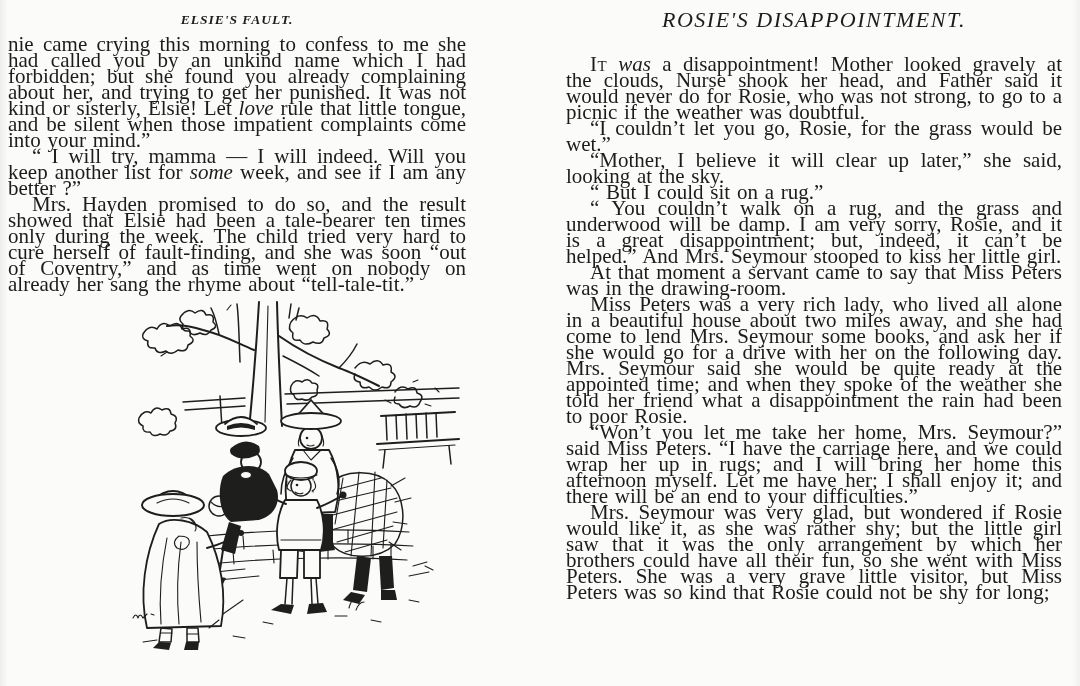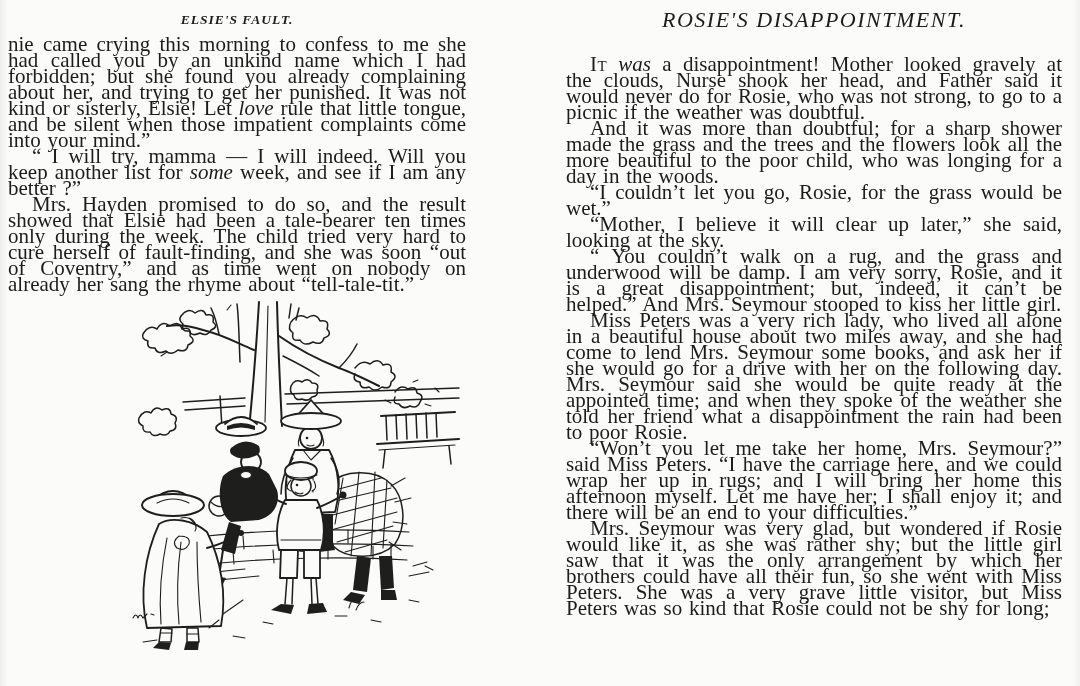--- a/index.html
+++ b/index.html
@@ -215,20 +215,21 @@
       <path d="M226,310 q2,-8 6,-10 M233,312 q3,-8 8,-8"></path>
       <path d="M10,320 q3,-6 5,0 q2,-6 5,0 l4,-4 M28,316 l3,1"></path>
     </g>
   </svg>
 </div>
 
 <div class="running-head right">ROSIE'S DISAPPOINTMENT.</div>
 
 <div class="text-col right">
     <p class="para indent"><span class="sc">It</span><span> </span><span class="i">was</span><span> a disappointment!  Mother looked gravely at the clouds, Nurse shook her head, and Father said it would never do for Rosie, who was not strong, to go to a picnic if the weather was doubtful.</span></p>
-    <p class="para indent"><span>And it was more than doubtful; for a sharp shower made the grass and the trees and the flowers look all the more beautiful to the poor child, who was longing for a day in the woods.</span></p>
     <p class="para indent"><span>“I couldn’t let you go, Rosie, for the grass would be wet.”</span></p>
     <p class="para indent"><span>“Mother, I believe it will clear up later,” she said, looking at the sky.</span></p>
+    <p class="para indent"><span>“ But I could sit on a rug.”</span></p>
     <p class="para indent"><span>“ You couldn’t walk on a rug, and the grass and underwood will be damp.  I am very sorry, Rosie, and it is a great disappointment; but, indeed, it can’t be helped.”   And Mrs. Seymour stooped to kiss her little girl.</span></p>
+    <p class="para indent"><span>At that moment a servant came to say that Miss Peters was in the drawing-room.</span></p>
     <p class="para indent"><span>Miss Peters was a very rich lady, who lived all alone in a beautiful house about two miles away, and she had come to lend Mrs. Seymour some books, and ask her if she would go for a drive with her on the following day.   Mrs. Seymour said she would be quite ready at the appointed time; and when they spoke of the weather she told her friend what a disappointment the rain had been to poor Rosie.</span></p>
     <p class="para indent"><span>“Won’t you let me take her home, Mrs. Seymour?” said Miss Peters.   “I have the carriage here, and we could wrap her up in rugs; and I will bring her home this afternoon myself.  Let me have her; I shall enjoy it; and there will be an end to your difficulties.”</span></p>
     <p class="para indent"><span>Mrs. Seymour was very glad, but wondered if Rosie would like it, as she was rather shy; but the little girl saw that it was the only arrangement by which her brothers could have all their fun, so she went with Miss Peters.   She was a very grave little visitor, but Miss Peters was so kind that Rosie could not be shy for long;</span></p>
   </div>
 
 </body></html>

